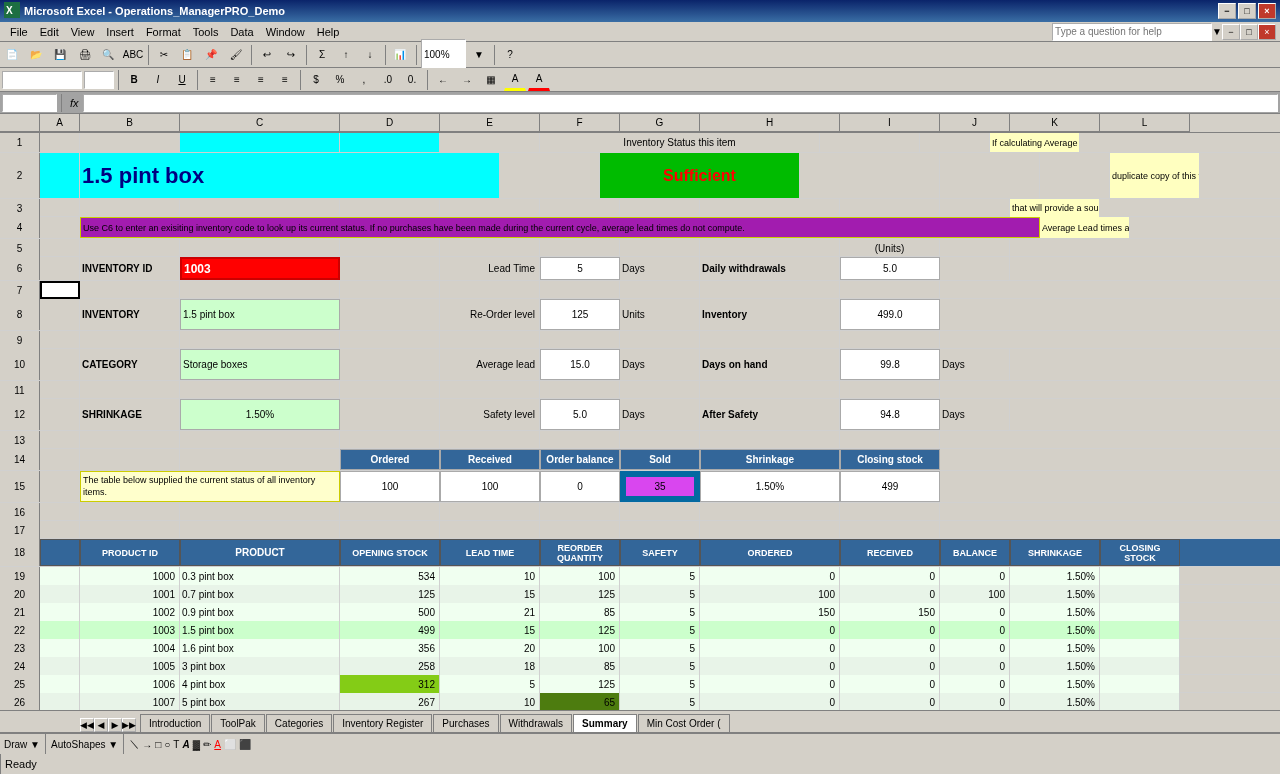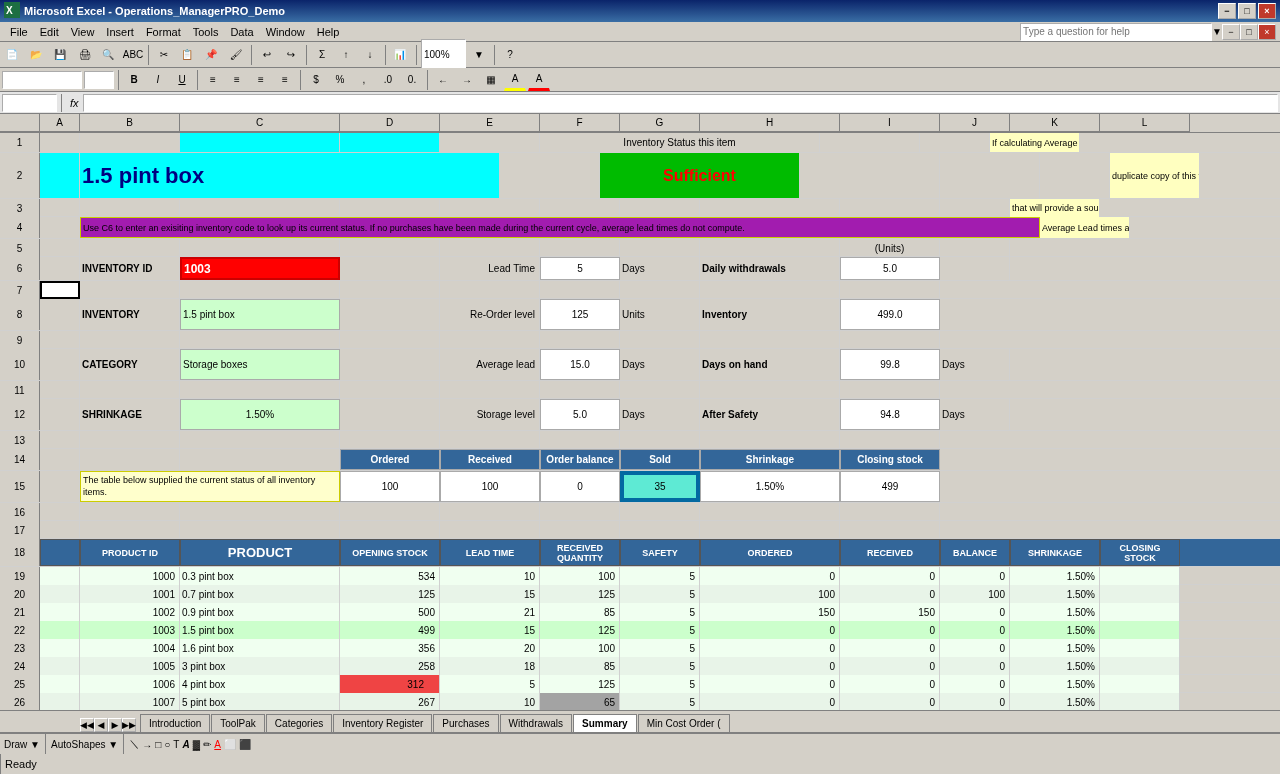--- a/index.html
+++ b/index.html
@@ -49,21 +49,21 @@
       display: flex; align-items: center; justify-content: center;
       font-size: 10px; cursor: pointer;
     }
     .tb-separator { width: 1px; height: 20px; background: #808080; margin: 0 2px; }
     .font-box { width: 80px; height: 18px; font-size: 10px; border: 1px inset #fff; padding: 0 2px; }
     .size-box { width: 30px; height: 18px; font-size: 10px; border: 1px inset #fff; padding: 0 2px; }
     .zoom-box { width: 45px; height: 32px; font-size: 10px; border: 1px inset #fff; padding: 0 2px; }
     
     
     .formula-bar {
-      background: #e5e5e5;
+      background: #a3a3a3;
       height: 22px;
       display: flex;
       align-items: center;
       padding: 0 2px;
       border-bottom: 1px solid #808080;
     }
     .name-box { width: 55px; height: 18px; font-size: 10px; border: 1px inset #fff; padding: 0 2px; text-align: center; }
     .formula-divider { width: 1px; height: 18px; background: #808080; margin: 0 4px; }
     .fx-label { font-style: italic; margin: 0 4px; font-size: 11px; }
     .formula-input { flex: 1; height: 18px; font-size: 10px; border: 1px inset #fff; padding: 0 2px; background: white; }
@@ -232,21 +232,21 @@
     <span class="menu-item">File</span>
     <span class="menu-item">Edit</span>
     <span class="menu-item">View</span>
     <span class="menu-item">Insert</span>
     <span class="menu-item">Format</span>
     <span class="menu-item">Tools</span>
     <span class="menu-item">Data</span>
     <span class="menu-item">Window</span>
     <span class="menu-item">Help</span>
     <div style="flex:1;"></div>
-    <input type="text" class="font-box" style="width: 192px;" placeholder="Type a question for help">
+    <input type="text" class="font-box" style="width: 160px;" placeholder="Type a question for help">
     <span style="font-size:10px; cursor:pointer;">▼</span>
     <div class="win-btn">−</div>
     <div class="win-btn">□</div>
     <div class="win-btn" style="background:#c0392b;color:white;">×</div>
   </div>
 
   <div class="toolbar">
     <div class="tb-btn">📄</div>
     <div class="tb-btn">📂</div>
     <div class="tb-btn">💾</div>
@@ -467,21 +467,21 @@
         <div class="cell col-h"></div>
         <div class="cell col-i"></div>
       </div>
 
       <div class="grid-row" style="height:32px;">
         <div class="row-num">12</div>
         <div class="cell col-a"></div>
         <div class="cell col-b" style="font-weight:bold;">SHRINKAGE</div>
         <div class="cell col-c" style="background:#ccffcc; border:1px solid #aaa; justify-content:center;">1.50%</div>
         <div class="cell col-d"></div>
-        <div class="cell col-e" style="justify-content:flex-end; padding-right:4px;">Storage level</div>
+        <div class="cell col-e" style="justify-content:flex-end; padding-right:4px;">Safety level</div>
         <div class="cell col-f" style="background:white; border:1px solid #aaa; justify-content:center;">5.0</div>
         <div class="cell col-g">Days</div>
         <div class="cell col-h" style="font-weight:bold;">After Safety</div>
         <div class="cell col-i" style="background:white; border:1px solid #aaa; justify-content:center;">94.8</div>
         <div class="cell col-j">Days</div>
       </div>
 
       <div class="grid-row" style="height:18px;">
         <div class="row-num">13</div>
         <div class="cell col-a"></div>
@@ -508,21 +508,21 @@
         <div class="cell col-i" style="background:#336699; color:white; font-weight:bold; justify-content:center; border: 1px solid #aaa;">Closing stock</div>
       </div>
 
       <div class="grid-row" style="height:32px;">
         <div class="row-num">15</div>
         <div class="cell col-a"></div>
         <div class="cell" style="width:260px; background:#ffffcc; font-size:9px; border:1px solid #cccc00; padding: 2px; white-space:normal; line-height:1.3;">The table below supplied the current status of all inventory items.</div>
         <div class="cell col-d" style="background:white; border:1px solid #aaa; justify-content:center;">100</div>
         <div class="cell col-e" style="background:white; border:1px solid #aaa; justify-content:center;">100</div>
         <div class="cell col-f" style="background:white; border:1px solid #aaa; justify-content:center;">0</div>
-        <div class="cell col-g" style="background:#5eead4; border:4px solid #0369a1; justify-content:center;text-align:center;">35</div>
+        <div class="cell col-g" style="background:#d946ef; border:6px solid #0369a1; justify-content:center;text-align:center;">35</div>
         <div class="cell col-h" style="background:white; border:1px solid #aaa; justify-content:center;">1.50%</div>
         <div class="cell col-i" style="background:white; border:1px solid #aaa; justify-content:center;">499</div>
       </div>
 
       <div class="grid-row" style="height:18px;">
         <div class="row-num">16</div>
         <div class="cell col-a"></div>
         <div class="cell col-b"></div>
         <div class="cell col-c"></div>
         <div class="cell col-d"></div>
@@ -543,24 +543,24 @@
         <div class="cell col-f"></div>
         <div class="cell col-g"></div>
         <div class="cell col-h"></div>
         <div class="cell col-i"></div>
       </div>
 
       <div class="grid-row table-header-row" style="height:28px; background:#336699;">
         <div class="row-num">18</div>
         <div class="cell col-a" style="background:#336699; border:1px solid #555;"></div>
         <div class="cell col-b" style="background:#336699; color:white; font-weight:bold; font-size:9px; justify-content:center; border:1px solid #555;">PRODUCT ID</div>
-        <div class="cell col-c" style="background:#336699; color:white; font-weight:bold; font-size:13px; justify-content:center; border:1px solid #555;">PRODUCT</div>
+        <div class="cell col-c" style="background:#336699; color:white; font-weight:bold; font-size:10px; justify-content:center; border:1px solid #555;">PRODUCT</div>
         <div class="cell col-d" style="background:#336699; color:white; font-weight:bold; font-size:9px; justify-content:center; border:1px solid #555; white-space:normal; text-align:center;">OPENING STOCK</div>
         <div class="cell col-e" style="background:#336699; color:white; font-weight:bold; font-size:9px; justify-content:center; border:1px solid #555;">LEAD TIME</div>
-        <div class="cell col-f" style="background:#336699; color:white; font-weight:bold; font-size:9px; justify-content:center; border:1px solid #555; white-space:normal; text-align:center;">RECEIVED QUANTITY</div>
+        <div class="cell col-f" style="background:#336699; color:white; font-weight:bold; font-size:9px; justify-content:center; border:1px solid #555; white-space:normal; text-align:center;">REORDER QUANTITY</div>
         <div class="cell col-g" style="background:#336699; color:white; font-weight:bold; font-size:9px; justify-content:center; border:1px solid #555;">SAFETY</div>
         <div class="cell col-h" style="background:#336699; color:white; font-weight:bold; font-size:9px; justify-content:center; border:1px solid #555;">ORDERED</div>
         <div class="cell col-i" style="background:#336699; color:white; font-weight:bold; font-size:9px; justify-content:center; border:1px solid #555;">RECEIVED</div>
         <div class="cell col-j" style="background:#336699; color:white; font-weight:bold; font-size:9px; justify-content:center; border:1px solid #555;">BALANCE</div>
         <div class="cell col-k" style="background:#336699; color:white; font-weight:bold; font-size:9px; justify-content:center; border:1px solid #555;">SHRINKAGE</div>
         <div class="cell" style="width:80px; background:#336699; color:white; font-weight:bold; font-size:9px; justify-content:center; border:1px solid #555; white-space:normal; text-align:center;">CLOSING STOCK</div>
       </div>
 
       <div id="data-rows">
           <div class="grid-row" style="height: 18px;">
@@ -651,38 +651,38 @@
     <div class="cell col-i" style="background:#e8f4e8; justify-content:flex-end; padding-right:4px;">0</div>
     <div class="cell col-j" style="background:#e8f4e8; justify-content:flex-end; padding-right:4px;">0</div>
     <div class="cell col-k" style="background:#e8f4e8; justify-content:flex-end; padding-right:4px;">1.50%</div>
     <div class="cell" style="width:80px; background:#e8f4e8; justify-content:flex-end; padding-right:4px;"></div>
   </div>
           <div class="grid-row" style="height: 18px;">
     <div class="row-num">25</div>
     <div class="cell col-a" style="background:#f0fff0;"></div>
     <div class="cell col-b" style="background:#f0fff0; justify-content:flex-end; padding-right:4px;">1006</div>
     <div class="cell col-c" style="background:#f0fff0;">4 pint box</div>
-    <div class="cell col-d" style="background:#ef4444; justify-content:flex-end; padding-right:15px;">312</div>
+    <div class="cell col-d" style="background:#84cc16; justify-content:flex-end; padding-right:4px;">312</div>
     <div class="cell col-e" style="background:#f0fff0; justify-content:flex-end; padding-right:4px;">5</div>
     <div class="cell col-f" style="background:#f0fff0; justify-content:flex-end; padding-right:4px;">125</div>
     <div class="cell col-g" style="background:#f0fff0; justify-content:flex-end; padding-right:4px;">5</div>
     <div class="cell col-h" style="background:#f0fff0; justify-content:flex-end; padding-right:4px;">0</div>
     <div class="cell col-i" style="background:#f0fff0; justify-content:flex-end; padding-right:4px;">0</div>
     <div class="cell col-j" style="background:#f0fff0; justify-content:flex-end; padding-right:4px;">0</div>
     <div class="cell col-k" style="background:#f0fff0; justify-content:flex-end; padding-right:4px;">1.50%</div>
     <div class="cell" style="width:80px; background:#f0fff0; justify-content:flex-end; padding-right:4px;"></div>
   </div>
           <div class="grid-row" style="height: 18px;">
     <div class="row-num">26</div>
     <div class="cell col-a" style="background:#e8f4e8;"></div>
     <div class="cell col-b" style="background:#e8f4e8; justify-content:flex-end; padding-right:4px;">1007</div>
     <div class="cell col-c" style="background:#e8f4e8;">5 pint box</div>
     <div class="cell col-d" style="background:#e8f4e8; justify-content:flex-end; padding-right:4px;">267</div>
     <div class="cell col-e" style="background:#e8f4e8; justify-content:flex-end; padding-right:4px;">10</div>
-    <div class="cell col-f" style="background:#a3a3a3; justify-content:flex-end; padding-right:4px;">65</div>
+    <div class="cell col-f" style="background:#4d7c0f; justify-content:flex-end; padding-right:4px;">65</div>
     <div class="cell col-g" style="background:#e8f4e8; justify-content:flex-end; padding-right:4px;">5</div>
     <div class="cell col-h" style="background:#e8f4e8; justify-content:flex-end; padding-right:4px;">0</div>
     <div class="cell col-i" style="background:#e8f4e8; justify-content:flex-end; padding-right:4px;">0</div>
     <div class="cell col-j" style="background:#e8f4e8; justify-content:flex-end; padding-right:4px;">0</div>
     <div class="cell col-k" style="background:#e8f4e8; justify-content:flex-end; padding-right:4px;">1.50%</div>
     <div class="cell" style="width:80px; background:#e8f4e8; justify-content:flex-end; padding-right:4px;"></div>
   </div>
         </div>
 
     </div>

